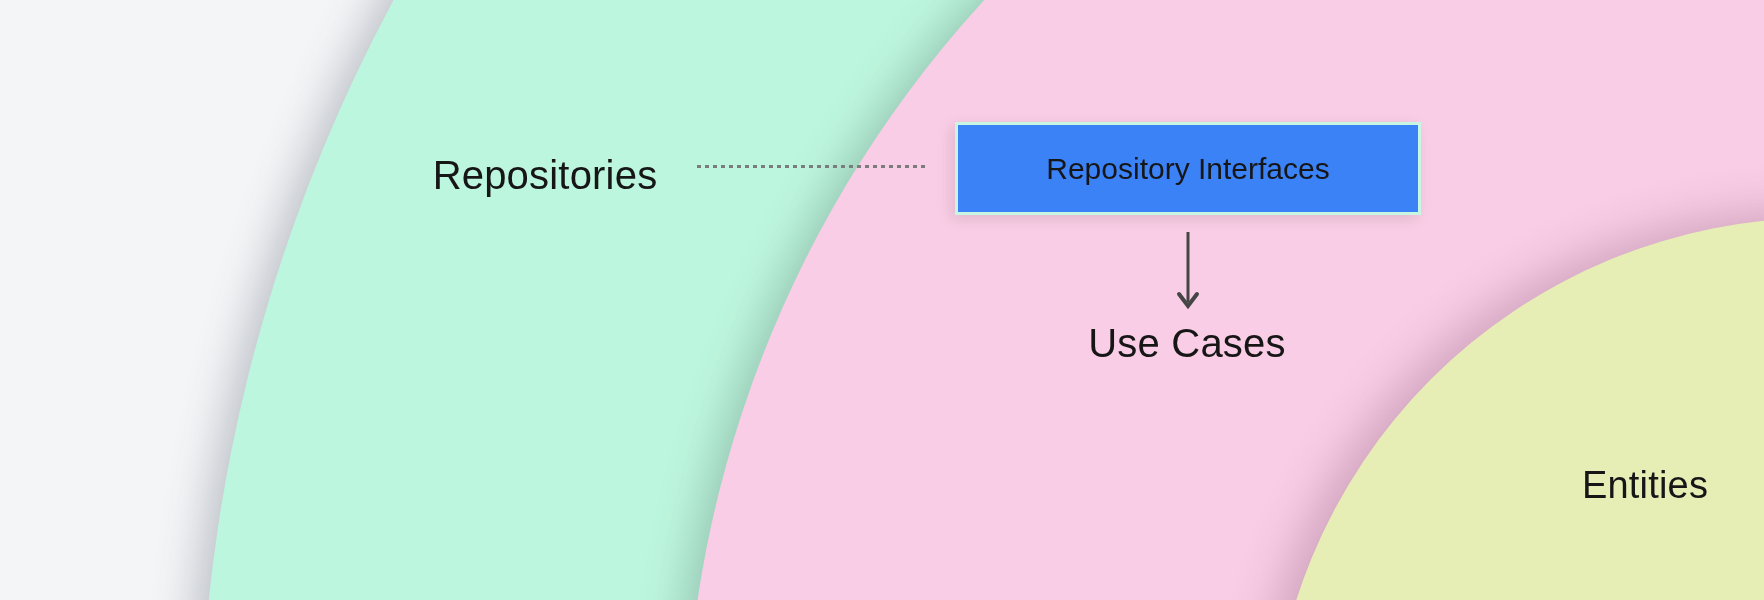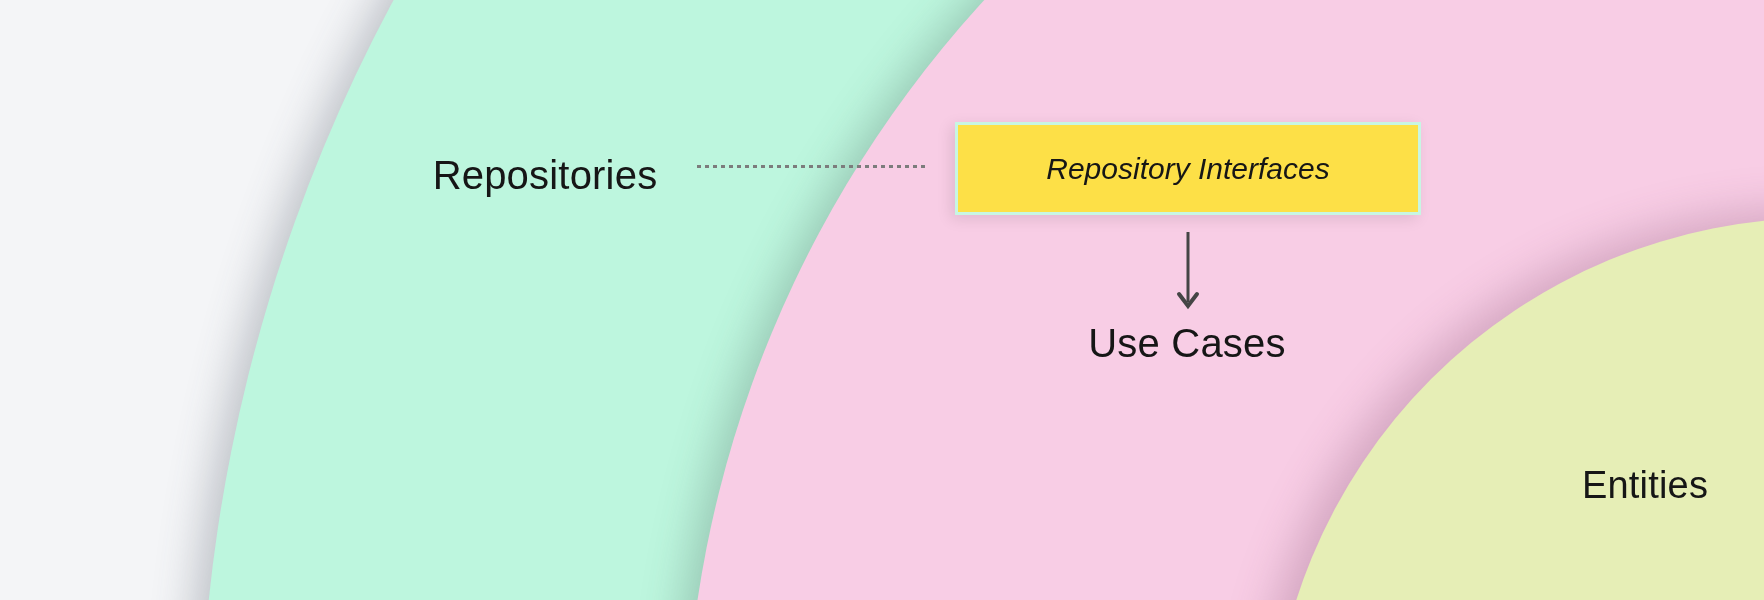--- a/index.html
+++ b/index.html
@@ -53,28 +53,27 @@
     background-image: repeating-linear-gradient(
       to right,
       #7c7c7c 0px, #7c7c7c 4px,
       transparent 4px, transparent 8px
     );
   }
   .interface-box {
     position: absolute;
     left: 955px; top: 122px;
     width: 466px; height: 93px;
-    background: #fde047;
+    background: #3b82f6;
     border: 3px solid #c8f6e3;
     box-sizing: border-box;
     display: flex;
     align-items: center;
     justify-content: center;
     box-shadow: -4px 4px 14px rgba(0, 0, 0, 0.10);
-    font-style: italic;
   }
   .interface-box-label {
     font-size: 30px;
     white-space: nowrap;
   }
   .arrow-down {
     position: absolute;
     left: 1168px; top: 230px;
   }
 </style>

